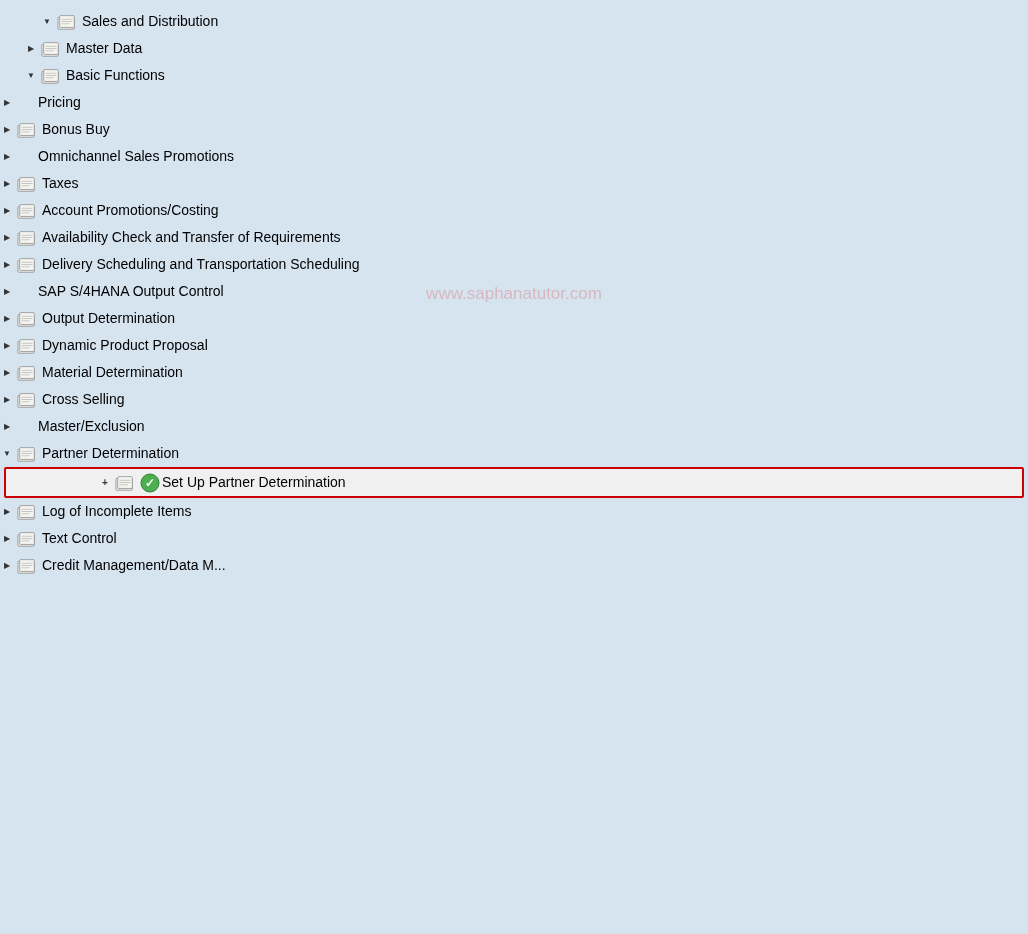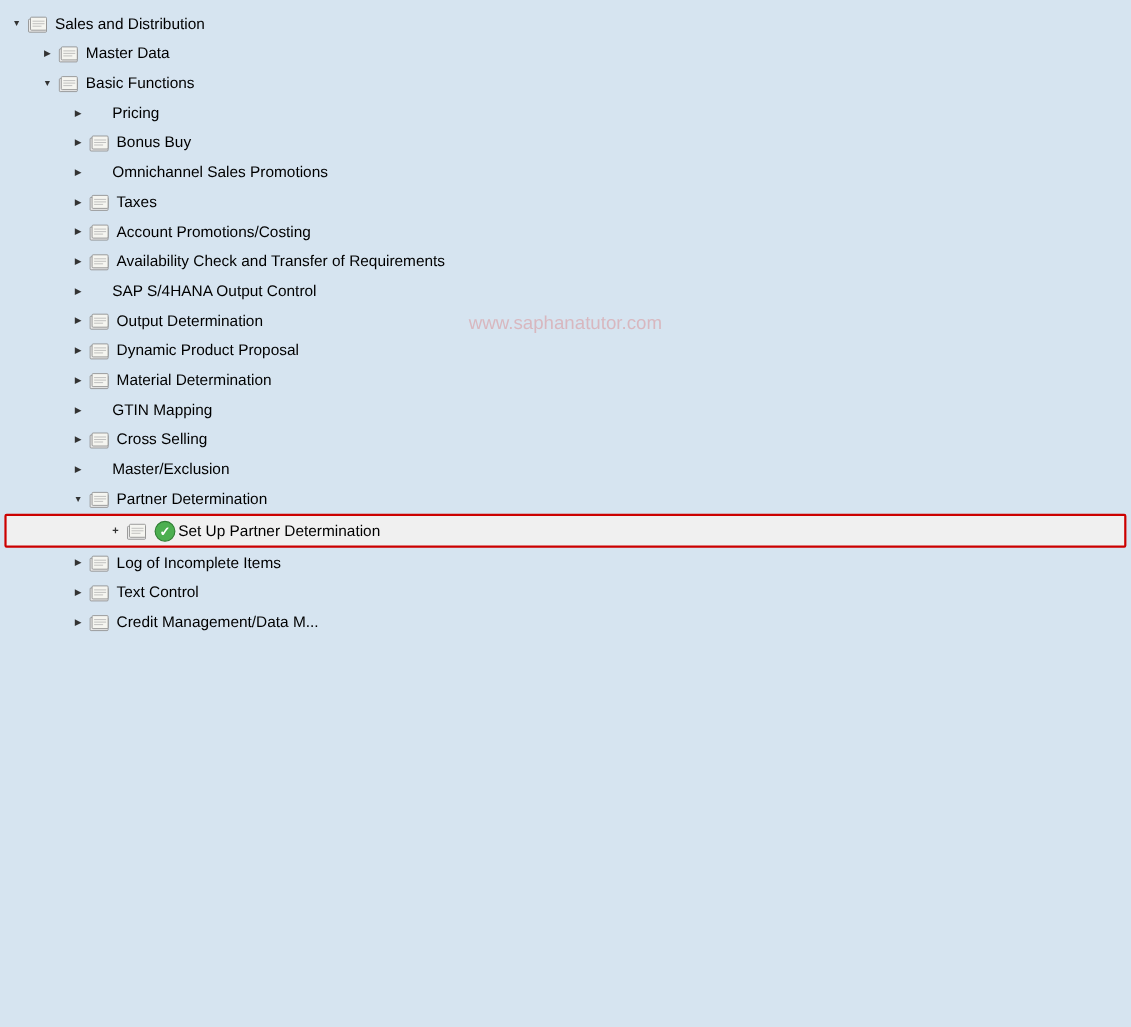--- a/index.html
+++ b/index.html
@@ -31,23 +31,23 @@
       white-space: nowrap;
     }
 
     .tree-item.highlighted {
       background-color: #f0f0f0;
       border: 2px solid #cc0000;
       border-radius: 2px;
       margin: 0 4px;
     }
 
-    .indent-0 { padding-left: 8px; }
-    .indent-1 { padding-left: 36px; align-items: center; }
-    .indent-2 { padding-left: 64px; }
+    .indent-0 { padding-left: 8px; margin-left: 32px; }
+    .indent-1 { padding-left: 24px; align-items: center; }
+    .indent-2 { }
     .indent-3 { padding-left: 92px; }
 
     .toggle-arrow {
       width: 14px;
       height: 14px;
       display: inline-flex;
       align-items: center;
       justify-content: center;
       margin-right: 2px;
       font-size: 10px;
@@ -240,20 +240,36 @@
 
       <line x1="5" y1="6" x2="17" y2="6" stroke="#aaa" stroke-width="0.7"></line>
       <line x1="5" y1="8.5" x2="17" y2="8.5" stroke="#aaa" stroke-width="0.7"></line>
       <line x1="5" y1="11" x2="14" y2="11" stroke="#aaa" stroke-width="0.7"></line>
     </svg>
         </span>
         <span class="item-label">Availability Check and Transfer of Requirements</span>
       </div>
       <div class="tree-item indent-2">
         <span class="toggle-arrow collapsed"></span>
+        <span class="node-icon icon-folder">
+          <svg viewBox="0 0 22 18" xmlns="http://www.w3.org/2000/svg">
+
+      <rect x="1" y="4" width="18" height="13" rx="1" fill="#e8e8e8" stroke="#888" stroke-width="0.8"></rect>
+
+      <rect x="3" y="2" width="16" height="13" rx="1" fill="#f5f5f0" stroke="#888" stroke-width="0.8"></rect>
+
+      <line x1="5" y1="6" x2="17" y2="6" stroke="#aaa" stroke-width="0.7"></line>
+      <line x1="5" y1="8.5" x2="17" y2="8.5" stroke="#aaa" stroke-width="0.7"></line>
+      <line x1="5" y1="11" x2="14" y2="11" stroke="#aaa" stroke-width="0.7"></line>
+    </svg>
+        </span>
+        <span class="item-label">Delivery Scheduling and Transportation Scheduling</span>
+      </div>
+      <div class="tree-item indent-2">
+        <span class="toggle-arrow collapsed"></span>
         <span style="width: 22px; display: inline-block;"></span>
         <span class="item-label">SAP S/4HANA Output Control</span>
       </div>
       <div class="tree-item indent-2">
         <span class="toggle-arrow collapsed"></span>
         <span class="node-icon icon-folder">
           <svg viewBox="0 0 22 18" xmlns="http://www.w3.org/2000/svg">
 
       <rect x="1" y="4" width="18" height="13" rx="1" fill="#e8e8e8" stroke="#888" stroke-width="0.8"></rect>
 
@@ -290,25 +306,20 @@
       <rect x="1" y="4" width="18" height="13" rx="1" fill="#e8e8e8" stroke="#888" stroke-width="0.8"></rect>
 
       <rect x="3" y="2" width="16" height="13" rx="1" fill="#f5f5f0" stroke="#888" stroke-width="0.8"></rect>
 
       <line x1="5" y1="6" x2="17" y2="6" stroke="#aaa" stroke-width="0.7"></line>
       <line x1="5" y1="8.5" x2="17" y2="8.5" stroke="#aaa" stroke-width="0.7"></line>
       <line x1="5" y1="11" x2="14" y2="11" stroke="#aaa" stroke-width="0.7"></line>
     </svg>
         </span>
         <span class="item-label">Material Determination</span>
-      </div>
-      <div class="tree-item indent-2">
-        <span class="toggle-arrow collapsed"></span>
-        <span style="width: 22px; display: inline-block;"></span>
-        <span class="item-label">GTIN Mapping</span>
       </div>
       <div class="tree-item indent-2">
         <span class="toggle-arrow collapsed"></span>
         <span class="node-icon icon-folder">
           <svg viewBox="0 0 22 18" xmlns="http://www.w3.org/2000/svg">
 
       <rect x="1" y="4" width="18" height="13" rx="1" fill="#e8e8e8" stroke="#888" stroke-width="0.8"></rect>
 
       <rect x="3" y="2" width="16" height="13" rx="1" fill="#f5f5f0" stroke="#888" stroke-width="0.8"></rect>
 

